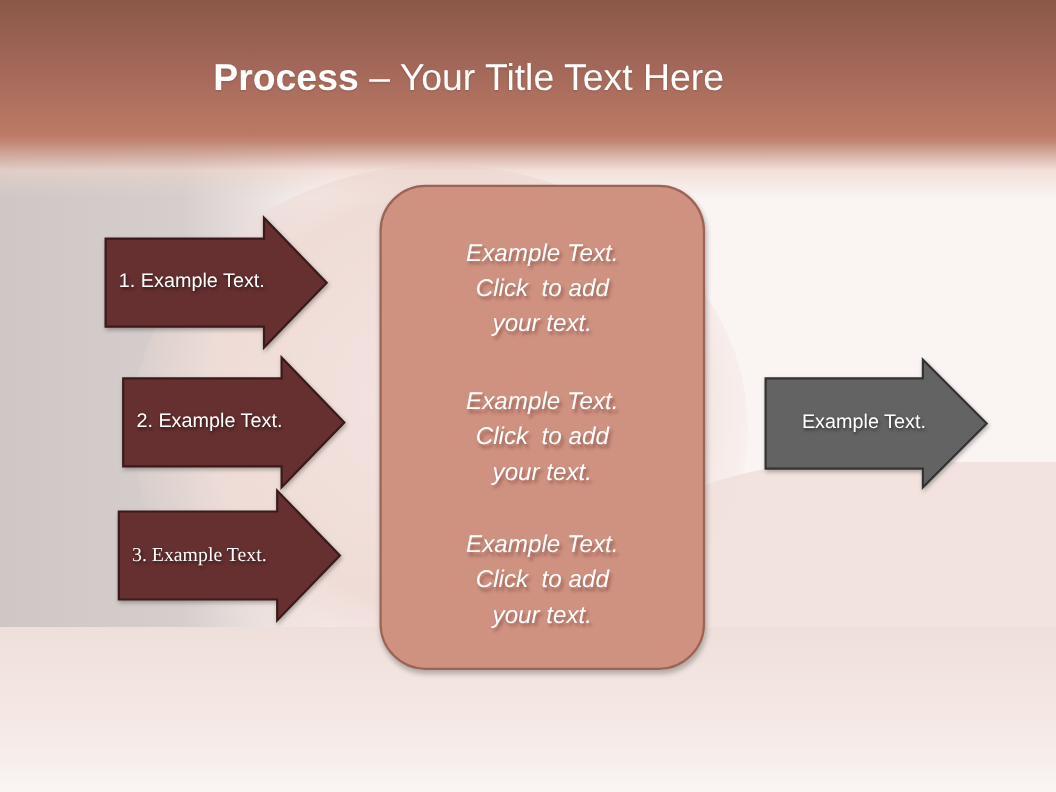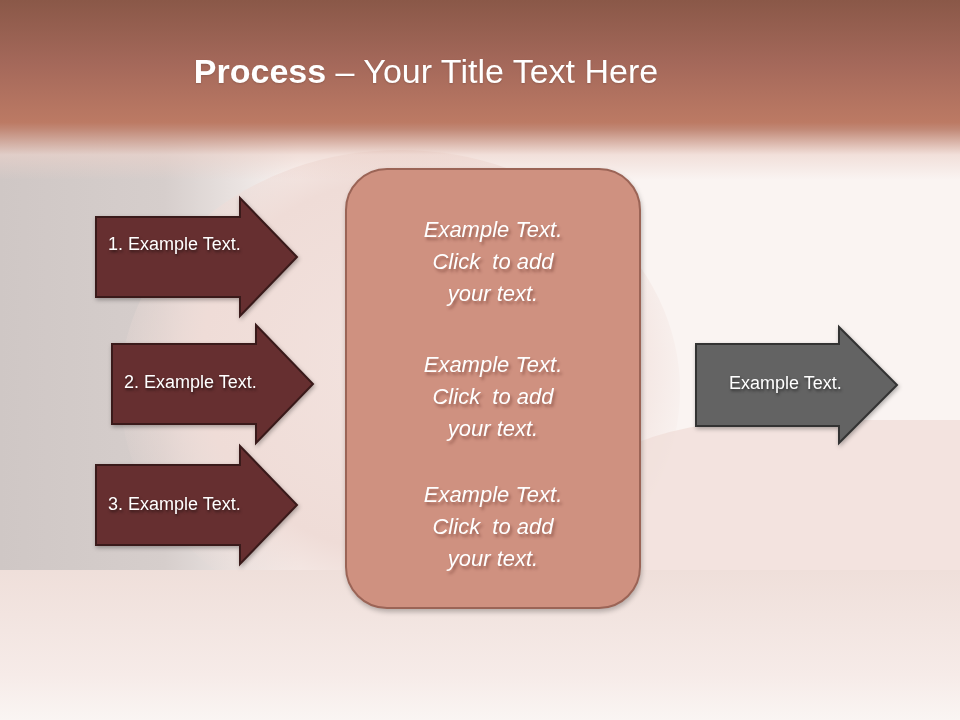--- a/index.html
+++ b/index.html
@@ -71,31 +71,31 @@
 
 <div class="header"></div>
 <div class="title">
   <b>Process</b><span> – Your Title Text Here</span>
 </div>
 
 <div class="arrow" style="left:96px; top:198px; width:202px; height:118px;">
   <svg width="202" height="118">
     <polygon points="0,19 144,19 144,0 201,59 144,118 144,99 0,99" fill="#662f30" stroke="#3a1a1a" stroke-width="2" style="filter: drop-shadow(1px 2px 2px rgba(0,0,0,0.3));"></polygon>
   </svg>
-  <div class="label" style="left:12px; top:36px;text-align:center;">1. Example Text.</div>
+  <div class="label" style="left:12px; top:47px;text-align:center;">1. Example Text.</div>
 </div>
 
 <div class="arrow" style="left:96px; top:325px; width:202px; height:118px;margin-left:16px;">
   <svg width="202" height="118">
     <polygon points="0,19 144,19 144,0 201,59 144,118 144,99 0,99" fill="#662f30" stroke="#3a1a1a" stroke-width="2" style="filter: drop-shadow(1px 2px 2px rgba(0,0,0,0.3));"></polygon>
   </svg>
   <div class="label" style="left:12px; top:47px;">2. Example Text.</div>
 </div>
 
-<div class="arrow" style="left:96px; top:446px; width:202px; height:118px;">
+<div class="arrow" style="left:108px; top:446px; width:202px; height:118px;font-family:Liberation Serif, serif;">
   <svg width="202" height="118">
     <polygon points="0,19 144,19 144,0 201,59 144,118 144,99 0,99" fill="#662f30" stroke="#3a1a1a" stroke-width="2" style="filter: drop-shadow(1px 2px 2px rgba(0,0,0,0.3));"></polygon>
   </svg>
   <div class="label" style="left:12px; top:48px;">3. Example Text.</div>
 </div>
 
 <div class="center-box">
   <div class="block" style="top:44px;">
     <div>Example Text.</div>
     <div>Click  to add</div>

